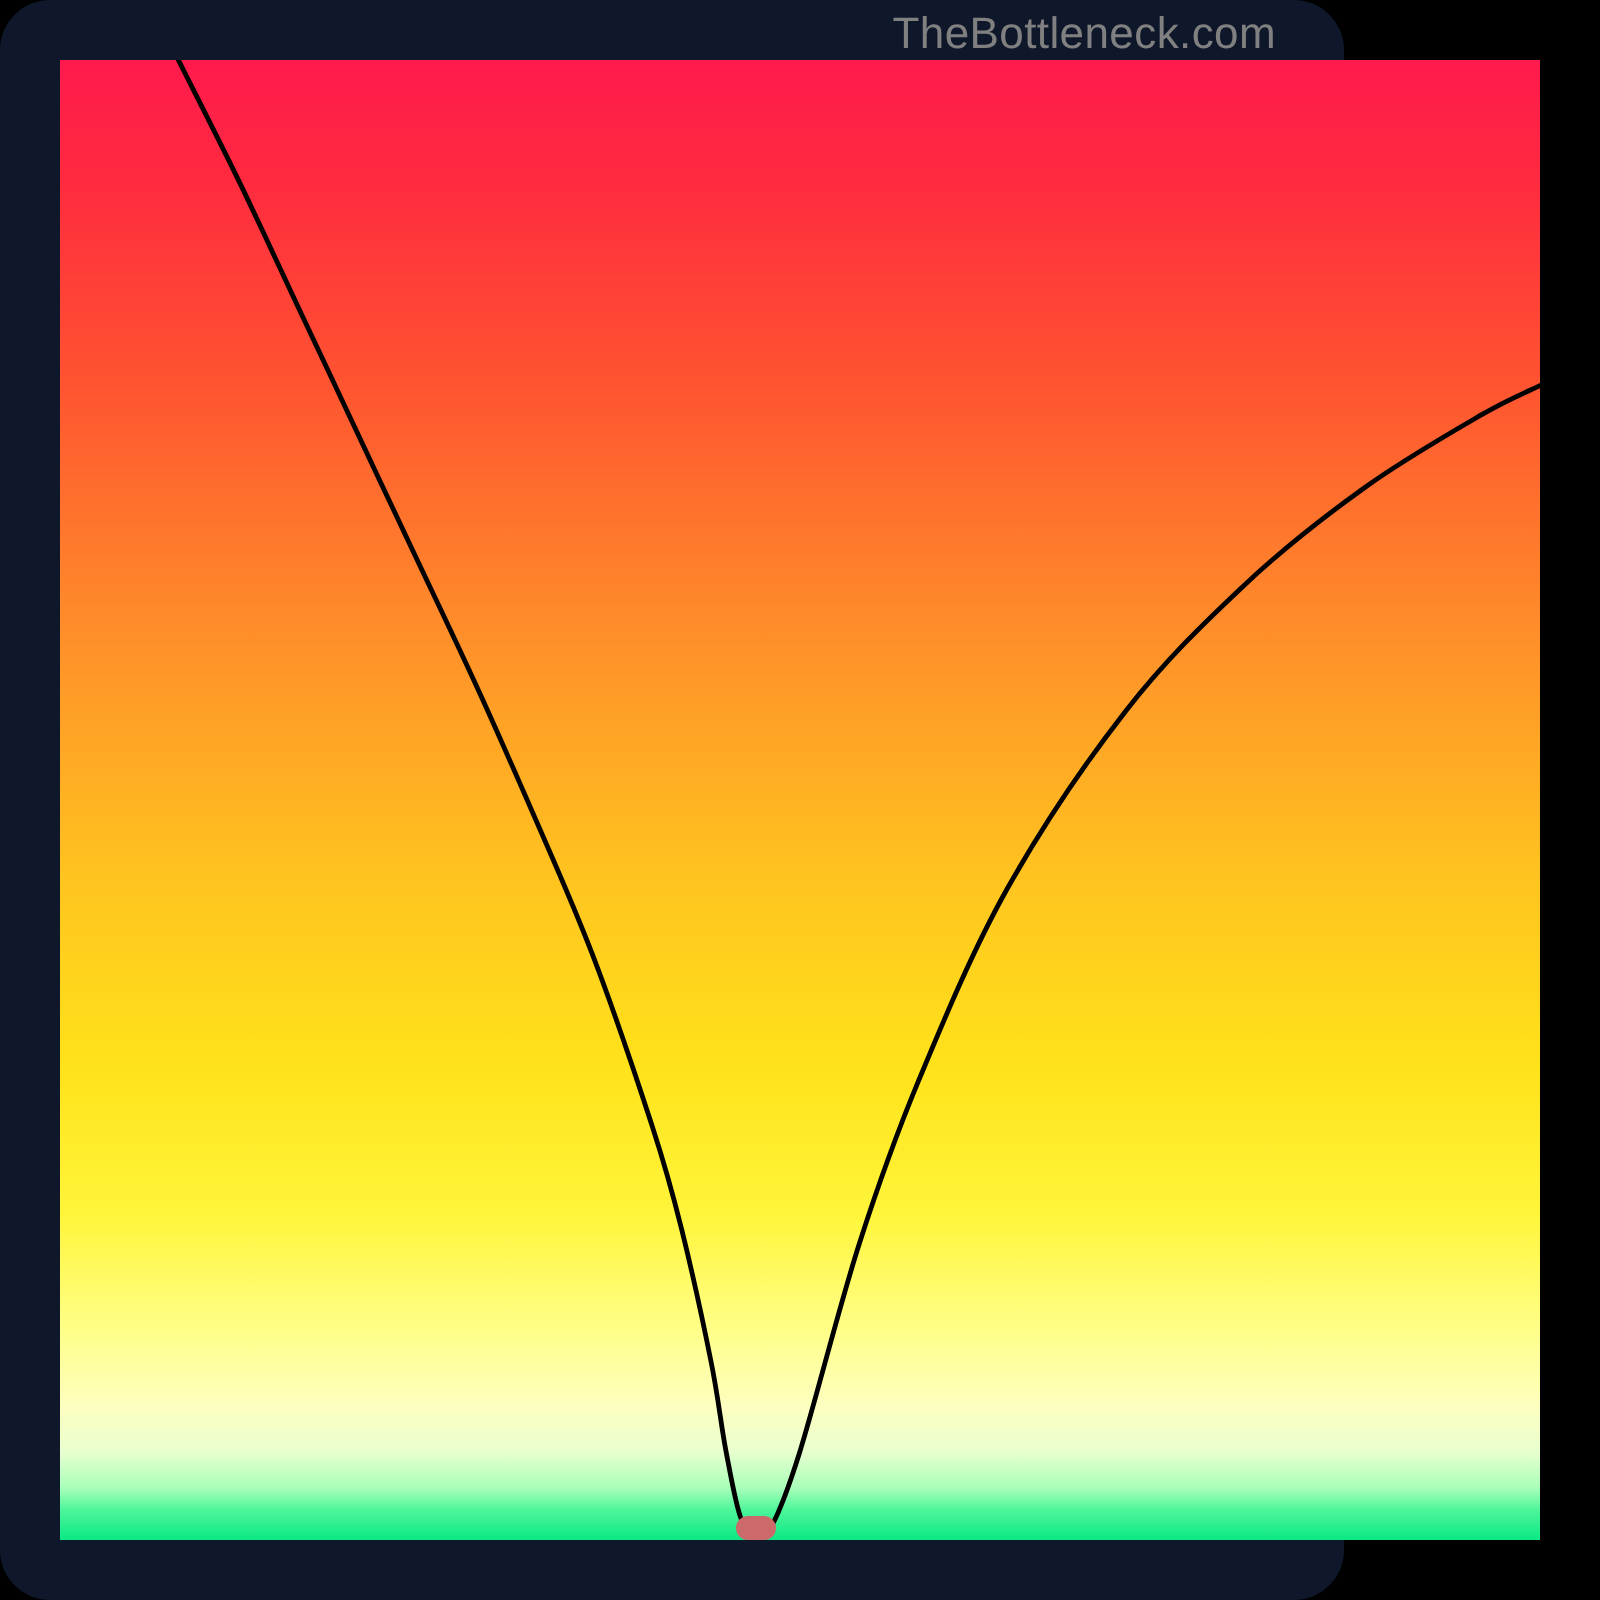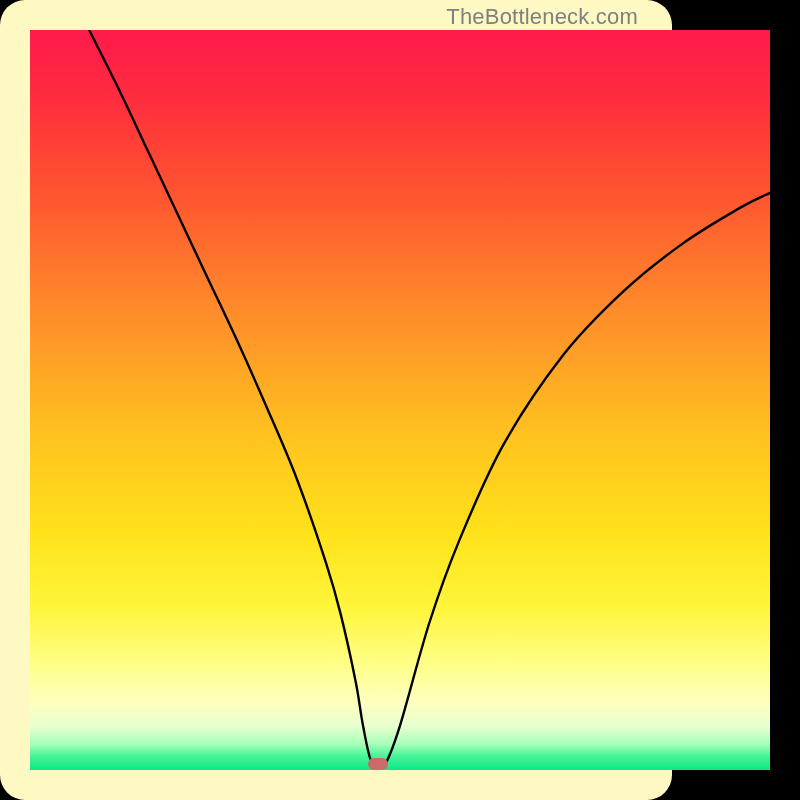--- a/index.html
+++ b/index.html
@@ -8,21 +8,21 @@
     width: 800px;
     height: 800px;
     background: #000;
     overflow: hidden;
     font-family: Arial, Helvetica, sans-serif;
   }
   .frame {
     position: absolute;
     left: 0; top: 0;
     width: 672px; height: 800px;
-    background: #fef9c3;
+    background: #0f172a;
     border-radius: 25px;
   }
   .plot {
     position: absolute;
     left: 30px;
     top: 30px;
     width: 740px;
     height: 740px;
     overflow: hidden;
   }

